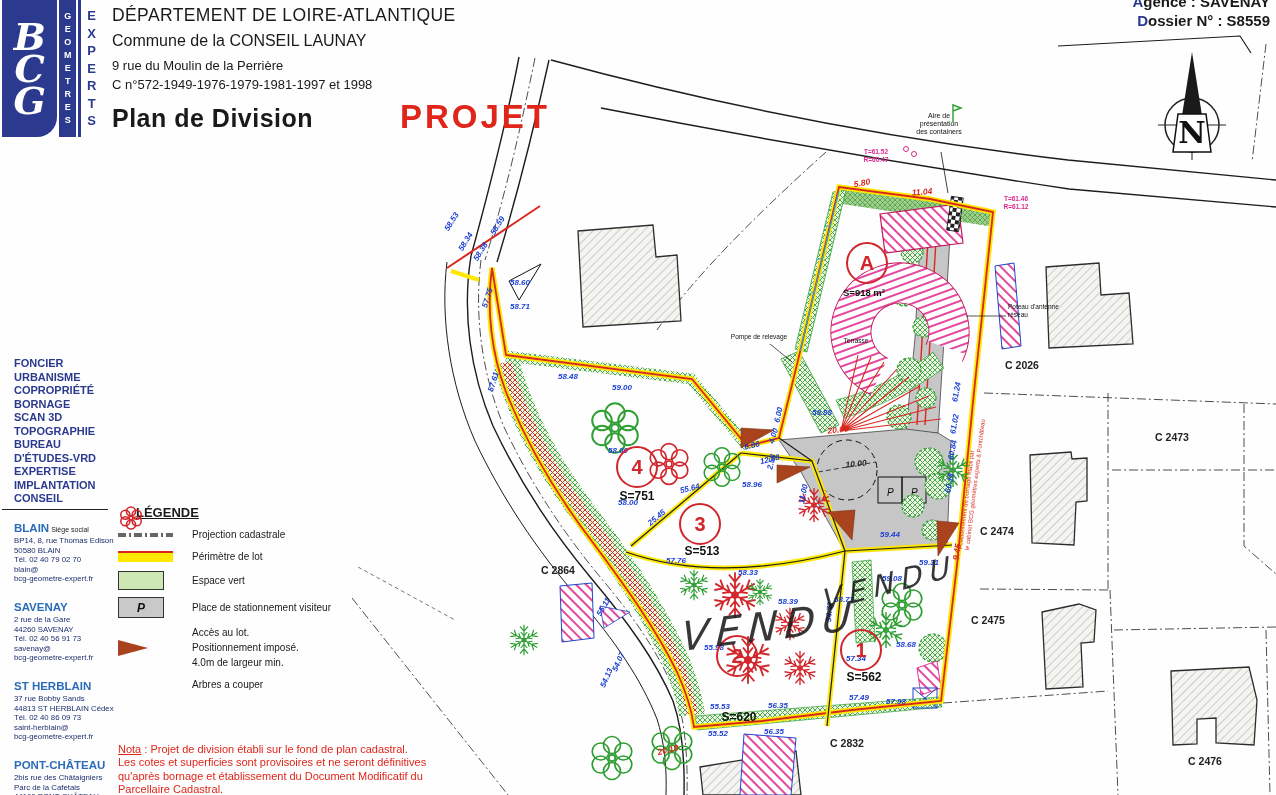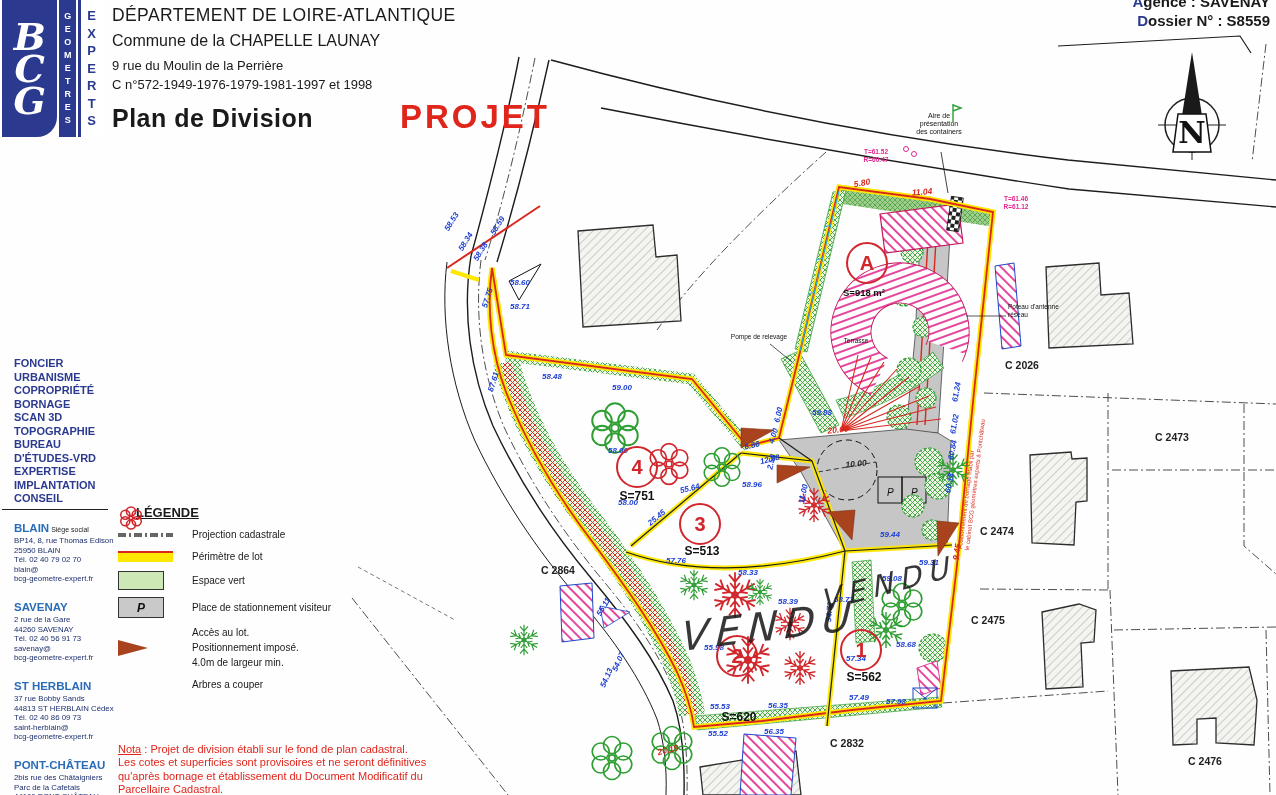--- a/index.html
+++ b/index.html
@@ -291,21 +291,21 @@
 
   <div class="ov" style="left:0;top:0;width:1276px;height:795px;">
       <span class="dim" style="left: 452px; top: 222px; transform: translate(-50%, -50%) rotate(-58deg);">58.53</span>
       <span class="dim" style="left: 466px; top: 242px; transform: translate(-50%, -50%) rotate(-58deg);">58.34</span>
       <span class="dim" style="left: 481px; top: 252px; transform: translate(-50%, -50%) rotate(-58deg);">58.38</span>
       <span class="dim" style="left: 498px; top: 226px; transform: translate(-50%, -50%) rotate(-58deg);">58.59</span>
       <span class="dim" style="left: 520px; top: 283px; transform: translate(-50%, -50%) rotate(0deg);">58.60</span>
       <span class="dim" style="left: 520px; top: 307px; transform: translate(-50%, -50%) rotate(0deg);">58.71</span>
       <span class="dim" style="left: 488px; top: 298px; transform: translate(-50%, -50%) rotate(-72deg);">57.75</span>
       <span class="dim" style="left: 494px; top: 382px; transform: translate(-50%, -50%) rotate(-72deg);">57.61</span>
-      <span class="dim" style="left: 552px; top: 377px; transform: translate(-50%, -50%) rotate(0deg);">58.48</span>
+      <span class="dim" style="left: 568px; top: 377px; transform: translate(-50%, -50%) rotate(0deg);">58.48</span>
       <span class="dim" style="left: 622px; top: 388px; transform: translate(-50%, -50%) rotate(0deg);">59.00</span>
       <span class="dim" style="left: 618px; top: 451px; transform: translate(-50%, -50%) rotate(0deg);">58.00</span>
       <span class="dim" style="left: 628px; top: 503px; transform: translate(-50%, -50%) rotate(0deg);">58.00</span>
       <span class="dim" style="left: 690px; top: 489px; transform: translate(-50%, -50%) rotate(-14deg);">55.64</span>
       <span class="dim" style="left: 657px; top: 518px; transform: translate(-50%, -50%) rotate(-40deg);">25.45</span>
       <span class="dim" style="left: 752px; top: 485px; transform: translate(-50%, -50%) rotate(0deg);">58.96</span>
       <span class="dim" style="left: 770px; top: 460px; transform: translate(-50%, -50%) rotate(-14deg);">12.58</span>
       <span class="dim" style="left: 752px; top: 446px; transform: translate(-50%, -50%) rotate(-14deg);">6.86</span>
       <span class="dim" style="left: 774px; top: 436px; transform: translate(-50%, -50%) rotate(-72deg);">4.00</span>
       <span class="dim" style="left: 804px; top: 494px; transform: translate(-50%, -50%) rotate(-78deg);">11.00</span>
@@ -400,21 +400,21 @@
         <span>P</span>
         <span>E</span>
         <span>R</span>
         <span>T</span>
         <span>S</span>
       </div>
   </div>
 
   <div class="ov hdr">
     <div class="dep">DÉPARTEMENT DE LOIRE-ATLANTIQUE</div>
-    <div class="com">Commune de la CHAPELLE LAUNAY</div>
+    <div class="com">Commune de la CONSEIL LAUNAY</div>
     <div class="adr">9 rue du Moulin de la Perrière</div>
     <div class="cad">C n°572-1949-1976-1979-1981-1997 et 1998</div>
     <div class="ttl">Plan de Division</div>
   </div>
   <div class="ov projet">PROJET</div>
   <div class="ov caseinfo">
     <div>Agence : SAVENAY</div>
     <div>Dossier N° : S8559</div>
   </div>
 
@@ -429,21 +429,21 @@
       <div>D'ÉTUDES-VRD</div>
       <div>EXPERTISE</div>
       <div>IMPLANTATION</div>
       <div>CONSEIL</div>
     </div>
   <div class="ov sep"></div>
   <div class="ov offices">
       <div class="office">
         <div><span class="oname">BLAIN</span><span class="otag">Siège social</span></div>
         <div class="oline">BP14, 8, rue Thomas Edison</div>
-        <div class="oline">25950 BLAIN</div>
+        <div class="oline">50580 BLAIN</div>
         <div class="oline">Tél. 02 40 79 02 70</div>
         <div class="oline">blain@</div>
         <div class="oline">bcg-geometre-expert.fr</div>
       </div>
       <div class="office">
         <div><span class="oname">SAVENAY</span></div>
         <div class="oline">2 rue de la Gare</div>
         <div class="oline">44260 SAVENAY</div>
         <div class="oline">Tél. 02 40 56 91 73</div>
         <div class="oline">savenay@</div>

